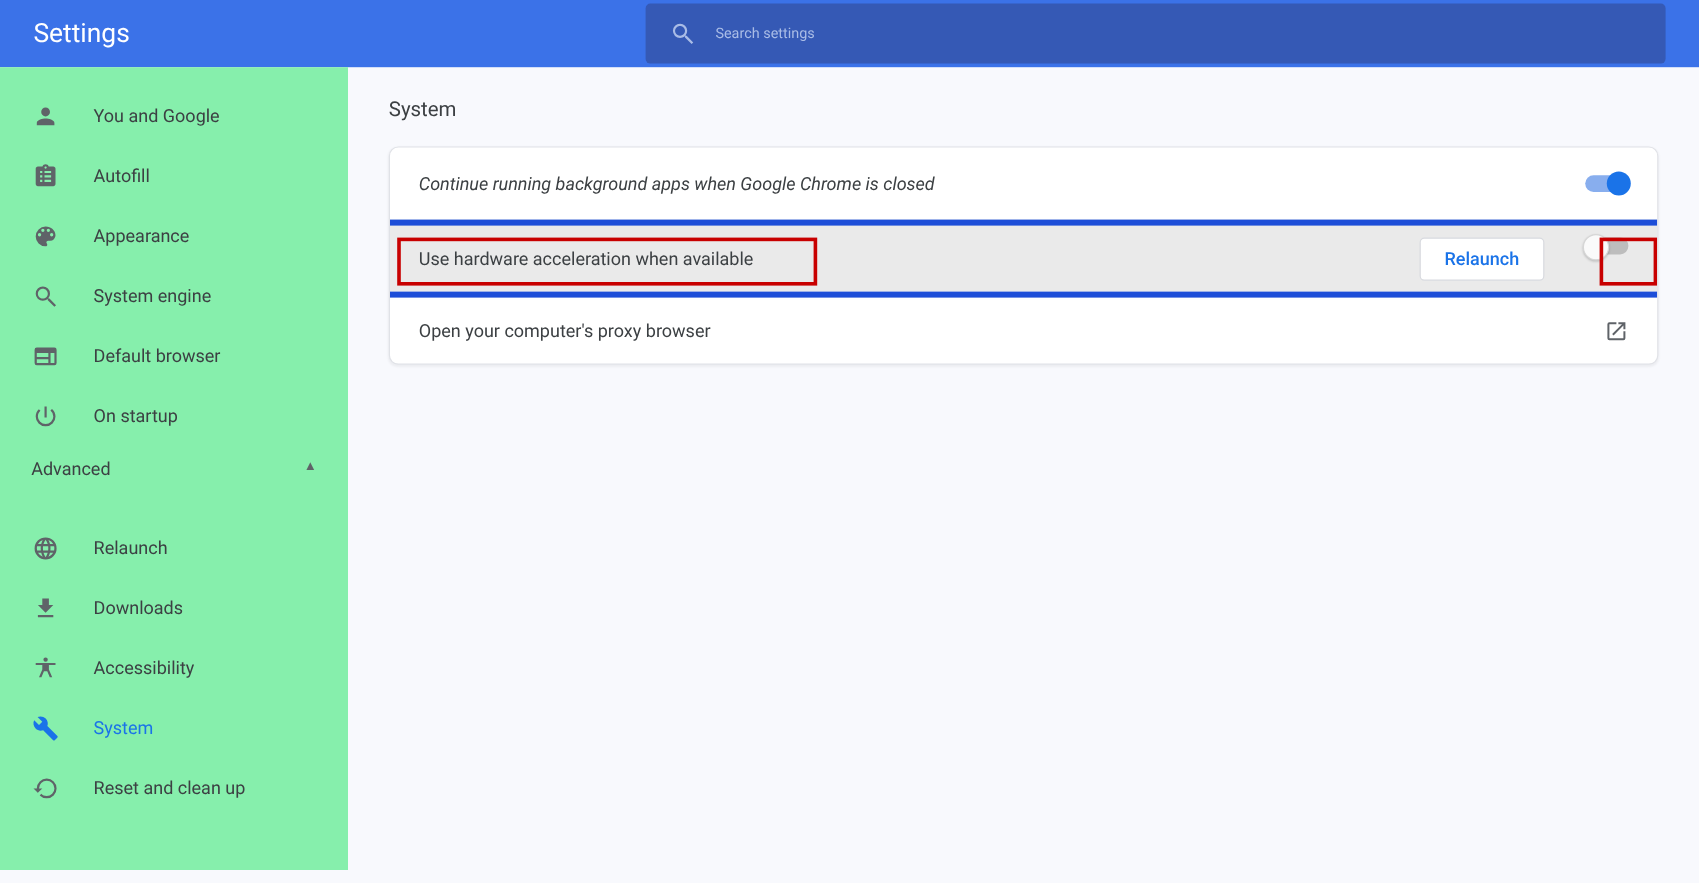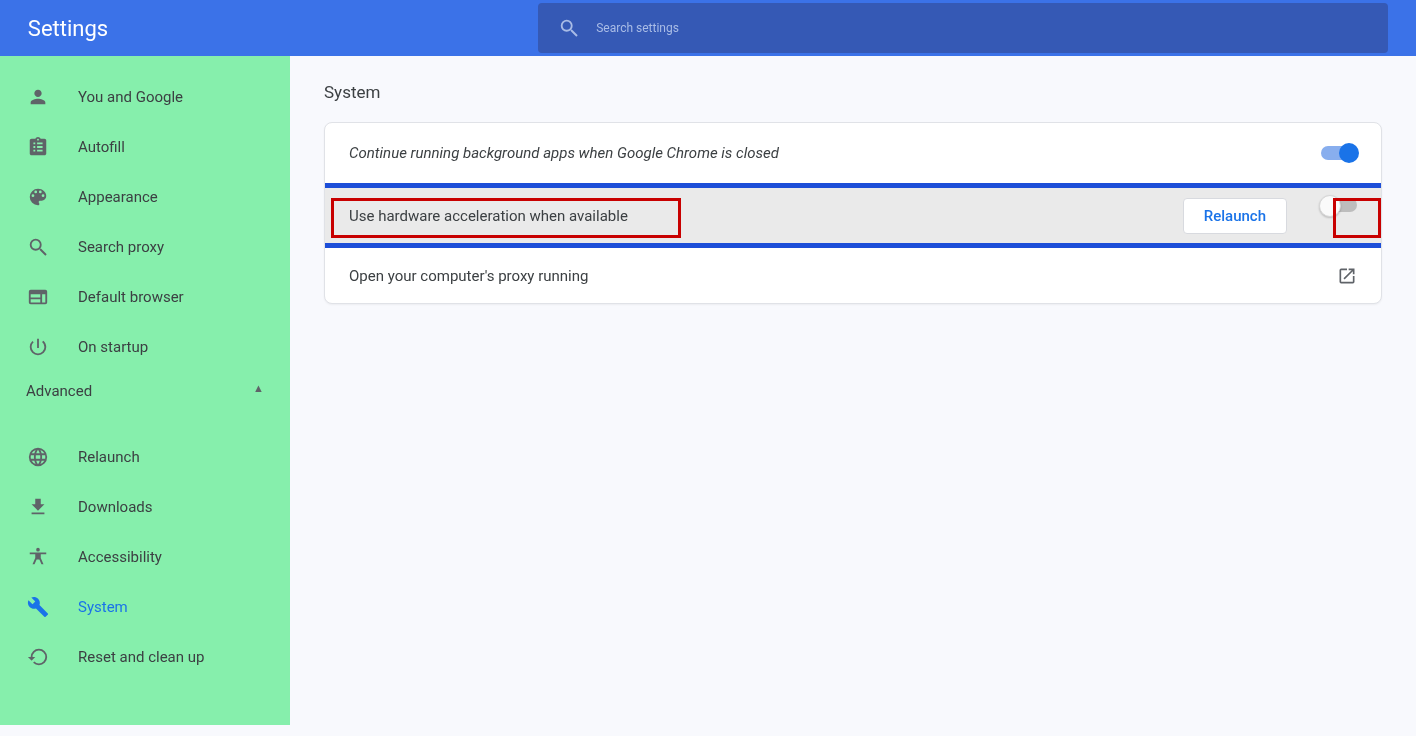--- a/index.html
+++ b/index.html
@@ -208,21 +208,21 @@
         </span>
       <span>Appearance</span>
     </div>
 
     <div class="nav-item">
       <span class="icon">
           <svg viewBox="0 0 24 24">
             <path d="M15.5 14h-.79l-.28-.27A6.471 6.471 0 0016 9.5 6.5 6.5 0 109.5 16c1.61 0 3.09-.59 4.23-1.57l.27.28v.79L20 21.49 21.49 20 15.5 14zm-6 0C7.01 14 5 11.99 5 9.5S7.01 5 9.5 5 14 7.01 14 9.5 11.99 14 9.5 14z"></path>
           </svg>
         </span>
-      <span>Search proxy</span>
+      <span>System engine</span>
     </div>
 
     <div class="nav-item">
       <span class="icon">
           <svg viewBox="0 0 24 24">
             <path d="M20 4H4a2 2 0 00-2 2v12a2 2 0 002 2h16a2 2 0 002-2V6a2 2 0 00-2-2zM4 9h10.5v3.5H4V9zm0 5.5h10.5V18H4v-3.5zM20 18h-3.5V9H20v9z"></path>
           </svg>
         </span>
       <span>Default browser</span>
     </div>
@@ -304,21 +304,21 @@
         <div class="row-label">Use hardware acceleration when available</div>
         <div class="right">
           <button class="relaunch-btn">Relaunch</button>
           <div class="toggle off"></div>
         </div>
         <div class="redbox-label redbox1"></div>
         <div class="redbox-label redbox2"></div>
       </div>
 
       <div class="row">
-        <div class="row-label">Open your computer's proxy running</div>
+        <div class="row-label">Open your computer's proxy browser</div>
         <div class="right open-external-icon">
           <svg viewBox="0 0 24 24">
               <path d="M19 19H5V5h7V3H5a2 2 0 00-2 2v14a2 2 0 002 2h14a2 2 0 002-2v-7h-2v7zM14 3v2h3.59l-9.83 9.83 1.41 1.41L19 6.41V10h2V3h-7z"></path>
             </svg>
         </div>
       </div>
 
     </div>
   </div>
 </div>

